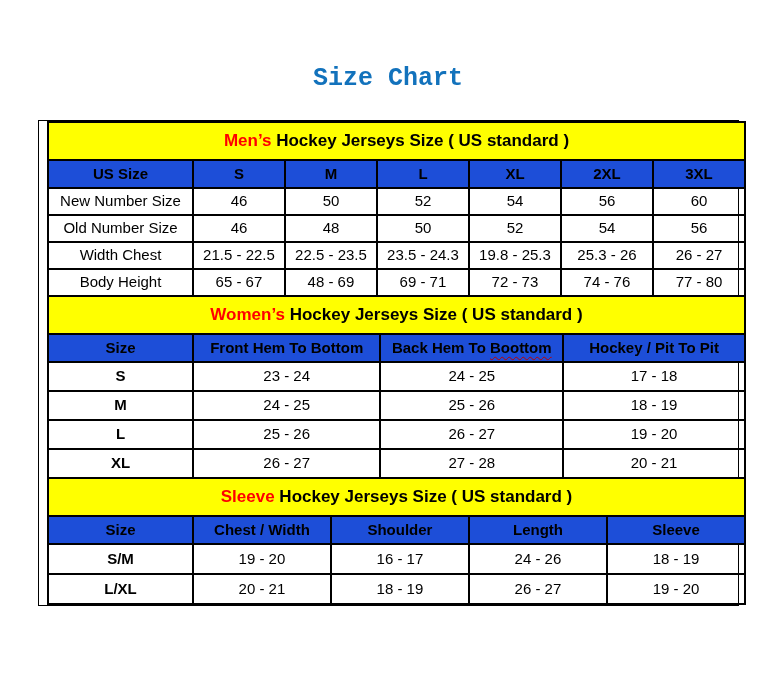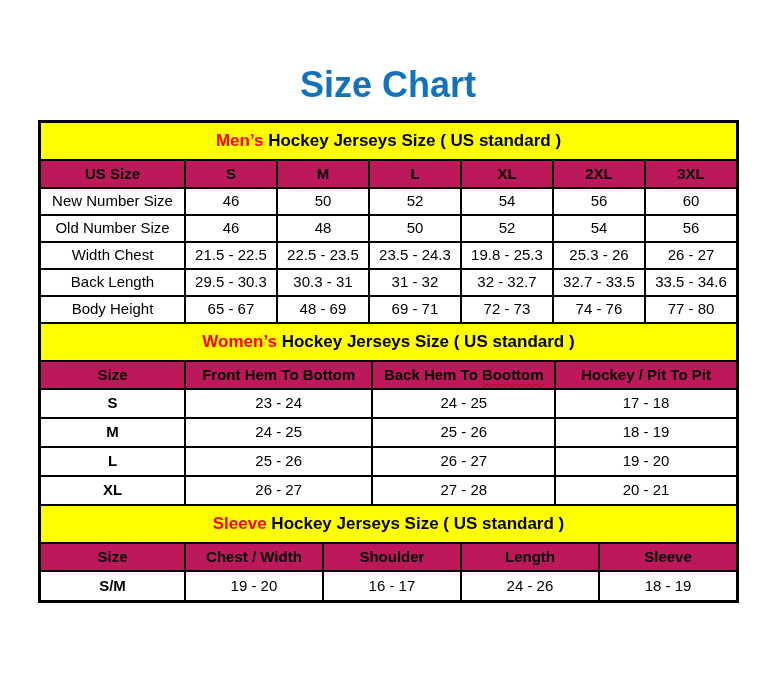--- a/index.html
+++ b/index.html
@@ -14,36 +14,38 @@
     font-family: "Liberation Sans", sans-serif;
     color: #000000;
     overflow: hidden;
   }
   .page-title {
     position: absolute;
     top: 64px;
     left: 0;
     width: 776px;
     text-align: center;
-    font-size: 36px;
+    font-size: 25px;
     font-weight: bold;
     color: #1272BC;
     letter-spacing: 0px;
+    font-family: Liberation Mono, monospace;
   }
   .chart-wrap {
     position: absolute;
     top: 120px;
     left: 38px;
     width: 699px;
     border: 1px solid #000000;
   }
   table.size-table {
     width: 100%;
     border-collapse: collapse;
     table-layout: fixed;
+    margin-left: 8px;
   }
   table.size-table td,
   table.size-table th {
     border: 2px solid #000000;
     text-align: center;
     vertical-align: middle;
     padding: 0 2px;
     font-size: 15px;
     line-height: 1.1;
     overflow: hidden;
@@ -56,21 +58,21 @@
   tr.band-row td {
     background: #FFFF00;
     height: 36px;
     font-size: 17px;
     font-weight: bold;
   }
   .band-accent { color: #FF0000; }
   tr.head-row th {
     height: 26px;
     font-weight: bold;
-    background: #be185d;
+    background: #1d4ed8;
   }
   table.mens  tbody tr.data-row td, table.mens  tbody tr.data-row th { height: 25px; }
   table.womens tbody tr.data-row td, table.womens tbody tr.data-row th { height: 27px; }
   table.youth tbody tr.data-row td, table.youth tbody tr.data-row th { height: 28px; }
   tbody th.row-label { font-weight: normal; }
   tbody th.row-label.bold { font-weight: bold; }
   .squiggle {
     text-decoration: underline;
     text-decoration-style: wavy;
     text-decoration-color: #C00000;
@@ -129,29 +131,20 @@
       <tr class="data-row">
         <th class="row-label">Width Chest</th>
         <td>21.5 - 22.5</td>
         <td>22.5 - 23.5</td>
         <td>23.5 - 24.3</td>
         <td>19.8 - 25.3</td>
         <td>25.3 - 26</td>
         <td>26 - 27</td>
       </tr>
       <tr class="data-row">
-        <th class="row-label">Back Length</th>
-        <td>29.5 - 30.3</td>
-        <td>30.3 - 31</td>
-        <td>31 - 32</td>
-        <td>32 - 32.7</td>
-        <td>32.7 - 33.5</td>
-        <td>33.5 - 34.6</td>
-      </tr>
-      <tr class="data-row">
         <th class="row-label">Body Height</th>
         <td>65 - 67</td>
         <td>48 - 69</td>
         <td>69 - 71</td>
         <td>72 - 73</td>
         <td>74 - 76</td>
         <td>77 - 80</td>
       </tr>
     </tbody>
   </table>
@@ -219,16 +212,23 @@
         <th>Length</th>
         <th>Sleeve</th>
       </tr>
       <tr class="data-row">
         <th class="row-label bold">S/M</th>
         <td>19 - 20</td>
         <td>16 - 17</td>
         <td>24 - 26</td>
         <td>18 - 19</td>
       </tr>
+      <tr class="data-row">
+        <th class="row-label bold">L/XL</th>
+        <td>20 - 21</td>
+        <td>18 - 19</td>
+        <td>26 - 27</td>
+        <td>19 - 20</td>
+      </tr>
     </tbody>
   </table>
 
 </div>
 
 </body></html>

